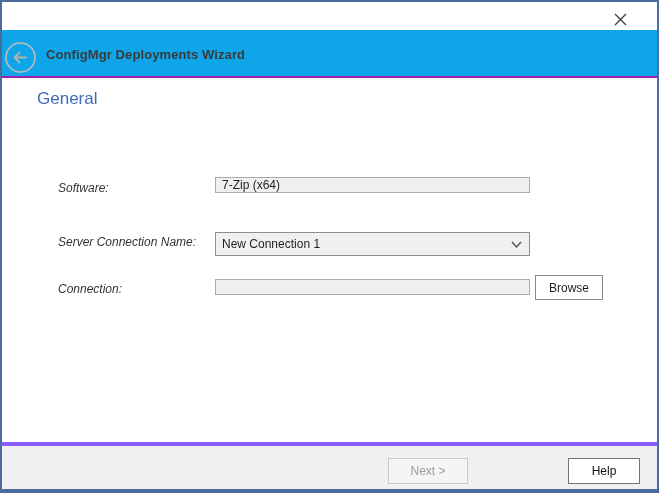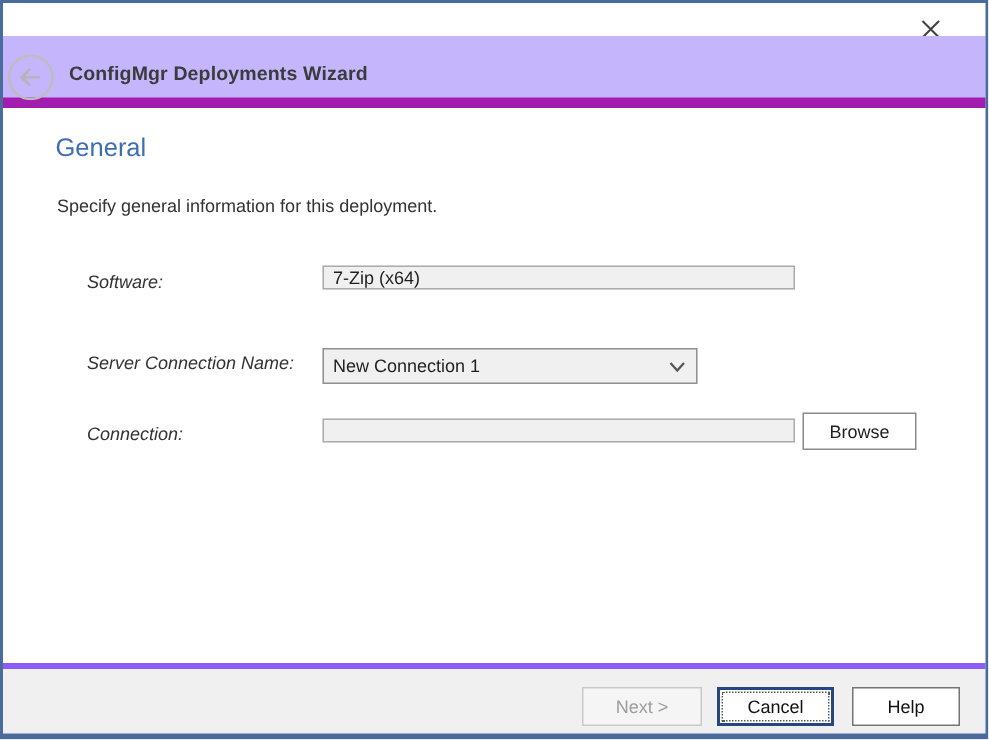--- a/index.html
+++ b/index.html
@@ -24,23 +24,23 @@
   .titlebar { position: absolute; left: 2px; top: 2px; right: 2px; height: 30px; background: #ffffff; }
   .close-btn {
     position: absolute; right: 22px; top: 4px;
     width: 30px; height: 26px;
     display: flex; align-items: center; justify-content: center;
     cursor: pointer;
   }
 
   
   .header {
-    position: absolute; left: 2px; right: 2px; top: 24px; height: 48px;
-    background: #c4b5fd;
-    border-bottom: 7px solid #a21caf;
+    position: absolute; left: 2px; right: 2px; top: 30px; height: 48px;
+    background: #0ea5e9;
+    border-bottom: 2px solid #a21caf;
   }
   .back-btn {
     position: absolute; left: 3px; top: 12px;
     width: 31px; height: 31px;
   }
   .header-title {
     position: absolute; left: 44px; top: 0; height: 48px;
     display: flex; align-items: center;
     font-size: 13px; font-weight: bold; color: #3b3b3b;
     letter-spacing: 0.1px;
@@ -71,35 +71,35 @@
     border: 1px solid #ababab;
     font-family: "Liberation Sans", "DejaVu Sans", sans-serif;
     font-size: 12px; color: #1f1f1f;
     padding: 0 6px;
     outline: none;
   }
   .fld-software    { top: 98px; }
   .fld-collections { top: 200px; }
 
   .combo {
-    position: absolute; left: 213px; width: 250px; height: 24px; top: 153px;
+    position: absolute; left: 213px; width: 315px; height: 24px; top: 153px;
     background: #f0f0f0;
     border: 1px solid #8f8f8f;
     display: flex; align-items: center;
     font-size: 12px; color: #1f1f1f;
     padding: 0 26px 0 6px;
     cursor: default;
   }
   .combo-chevron {
     position: absolute; right: 7px; top: 7px;
     width: 11px; height: 9px;
   }
 
   .browse-btn {
-    position: absolute; left: 533px; top: 196px; width: 76px; height: 25px;
+    position: absolute; left: 533px; top: 196px; width: 68px; height: 25px;
     background: #ffffff;
     border: 1px solid #8a8a8a;
     font-family: "Liberation Sans", "DejaVu Sans", sans-serif;
     font-size: 12px; color: #1f1f1f;
     display: flex; align-items: center; justify-content: center;
     cursor: pointer;
   }
 
   
   .footer {
@@ -147,38 +147,36 @@
       <svg width="31" height="31" viewBox="0 0 31 31">
         <circle cx="15.5" cy="15.5" r="14.5" fill="none" stroke="#bdbdbd" stroke-width="1.6"></circle>
         <path d="M21 15.5 H10 M14.5 10.5 L9.5 15.5 L14.5 20.5" fill="none" stroke="#b5b5b5" stroke-width="1.8" stroke-linecap="round" stroke-linejoin="round"></path>
       </svg>
     </div>
     <div class="header-title">ConfigMgr Deployments Wizard</div>
   </div>
 
   <div class="content">
     <div class="page-heading">General</div>
-    <div class="page-desc">Specify general information for this deployment.</div>
 
     <div class="field-label lbl-software">Software:</div>
     <input class="text-field fld-software" type="text" readonly="" value="7-Zip (x64)" style="">
 
     <div class="field-label lbl-server">Server Connection Name:</div>
     <div class="combo">
       <span>New Connection 1</span>
       <svg class="combo-chevron" width="11" height="9" viewBox="0 0 11 9">
         <path d="M1 2 L5.5 7 L10 2" fill="none" stroke="#565656" stroke-width="1.5"></path>
       </svg>
     </div>
 
     <div class="field-label lbl-collections">Connection:</div>
     <input class="text-field fld-collections" type="text" readonly="" value="" style="">
     <button class="browse-btn">Browse</button>
   </div>
 
   <div class="footer">
     <button class="btn btn-next" disabled="">Next &gt;</button>
-    <button class="btn btn-cancel">Cancel</button>
     <button class="btn btn-help">Help</button>
   </div>
 
   <div class="window-border"></div>
 </div>
 
 </body></html>

